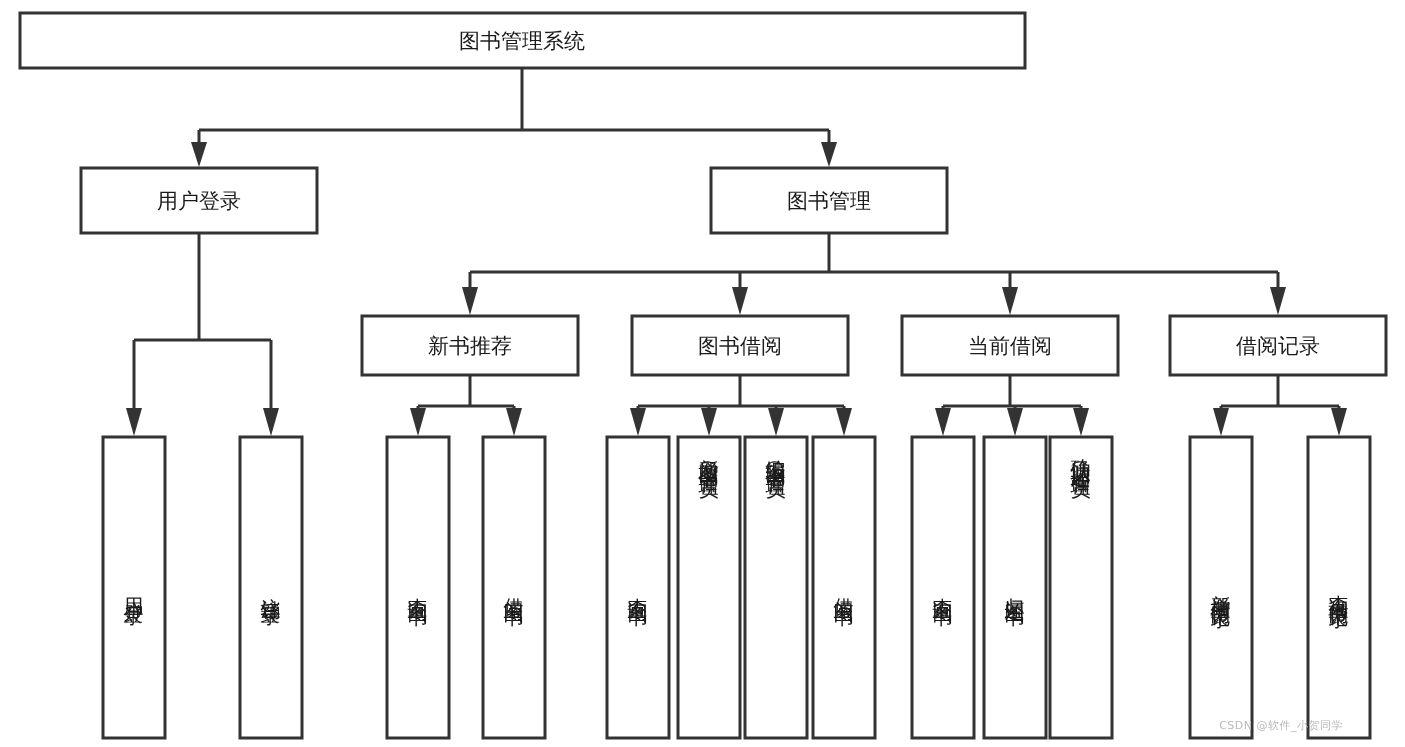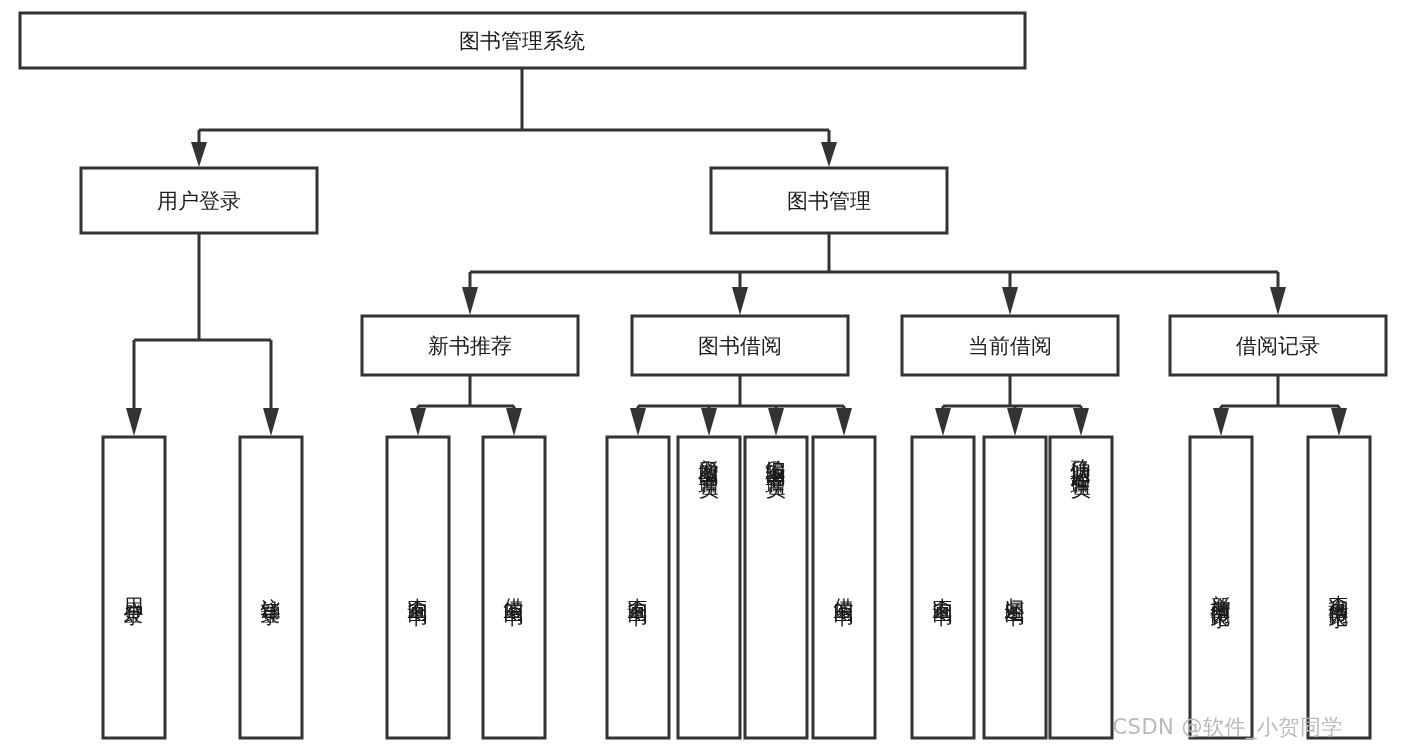--- a/index.html
+++ b/index.html
@@ -62,23 +62,23 @@
     font-size: 20px;
     line-height: 1.0;
     color: #1a1a1a;
     letter-spacing: 3px;
     white-space: nowrap;
     text-align: center;
   }
   #watermark {
     position: absolute;
     right: 8px;
-    bottom: 6px;
-    font-family: "DejaVu Sans", "Liberation Sans", sans-serif;
-    font-size: 21px;
+    bottom: 14px;
+    font-family: "DejaVu Sans", "Liberation Sans", sans-serif;
+    font-size: 11px;
     color: #b9b9b9;
     letter-spacing: 0.5px;
     user-select: none;
   }
 </style>
 </head>
 <body>
 
 <div id="diagram-root">
 

